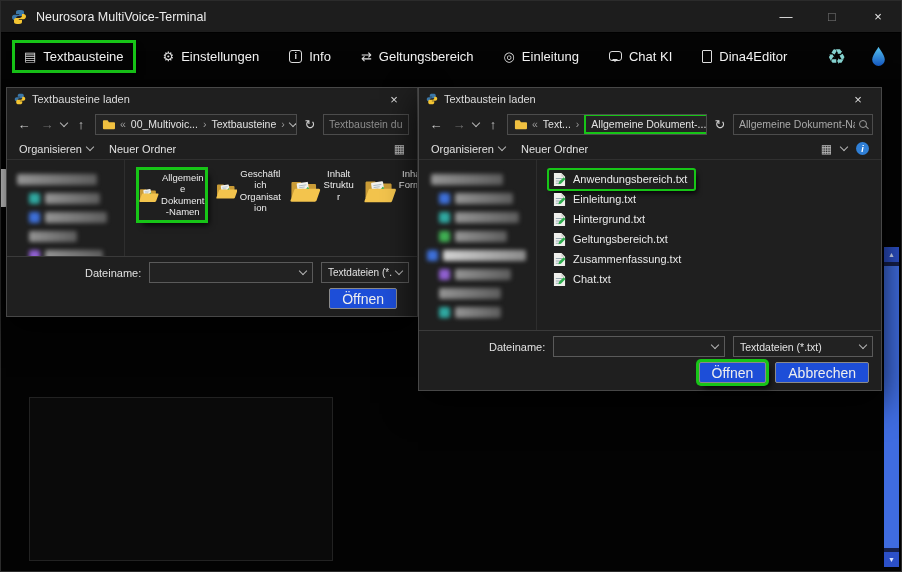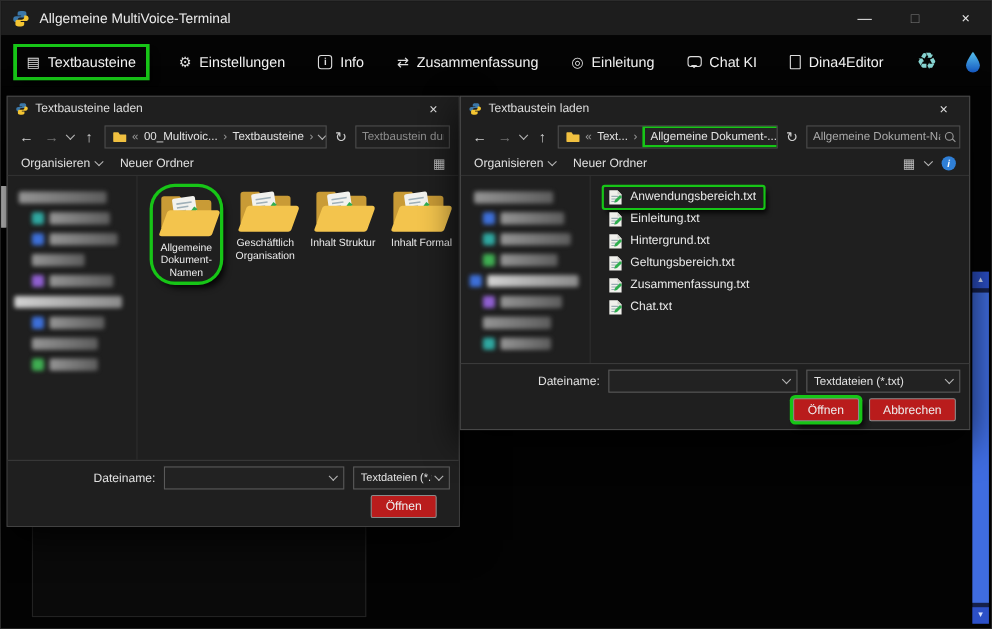--- a/index.html
+++ b/index.html
@@ -30,21 +30,21 @@
   .recycle{color:#86d3d0;font-size:21px;line-height:1;}
 
   
   .workspace{position:absolute;left:0;top:78px;right:0;bottom:0;background:#030303;}
   .ghost-panel{position:absolute;left:28px;top:318px;width:304px;height:164px;border:1px solid #222;background:#0a0a0a;}
   .white-tab{position:absolute;left:0;top:90px;width:7px;height:38px;background:#e3e3e3;border-radius:0 3px 3px 0;}
 
   
   .dialog{position:absolute;background:var(--dlgbg);border:1px solid #474747;color:#e6e6e6;
           display:flex;flex-direction:column;box-shadow:0 12px 32px rgba(0,0,0,.8);}
-  .dialog.left{left:5px;top:8px;width:412px;height:392px;z-index:1;}
+  .dialog.left{left:5px;top:8px;width:412px;height:230px;z-index:1;}
   .dialog.right{left:417px;top:8px;width:464px;height:304px;z-index:3;}
 
   .dlg-title{height:22px;display:flex;align-items:center;gap:6px;padding:0 7px;font-size:11px;color:#dcdcdc;flex:none;}
   .dlg-close{margin-left:auto;align-self:stretch;width:32px;display:flex;align-items:center;justify-content:center;font-size:13px;color:#ddd;}
 
   .dlg-nav{height:28px;display:flex;align-items:center;gap:5px;padding:0 8px;flex:none;}
   .nav-btn{color:#cfcfcf;font-size:13px;width:18px;text-align:center;line-height:1;}
   .nav-btn.dim{color:#6e6e6e;}
   .chev{width:6px;height:6px;border-right:1.5px solid #b5b5b5;border-bottom:1.5px solid #b5b5b5;
         transform:rotate(45deg);display:inline-block;margin-top:-3px;flex:none;}
@@ -73,21 +73,21 @@
             font-style:italic;display:flex;align-items:center;justify-content:center;font-weight:bold;}
 
   .dlg-body{flex:1;display:flex;min-height:0;}
   .tree{width:118px;flex:none;padding:6px 0;overflow:hidden;border-right:1px solid #2e2e2e;}
   .trow{display:flex;align-items:center;gap:5px;margin:8px 10px;filter:blur(2px);}
   .trow .chip{width:11px;height:11px;border-radius:2px;flex:none;}
   .trow .bar{height:11px;border-radius:2px;background:linear-gradient(90deg,#949494,#5c5c5c);}
 
   .files{flex:1;min-width:0;padding:8px 6px;overflow:hidden;}
   .tiles{display:flex;gap:9px;align-items:flex-start;padding-left:6px;}
-  .tile{width:66px;display:flex;flex-direction:column;align-items:flex-end;gap:2px;border-radius:20px;}
+  .tile{width:66px;display:flex;flex-direction:row;align-items:flex-start;gap:2px;}
   .tile.ann{box-shadow:0 0 0 3px var(--ann),4px 5px 6px rgba(0,0,0,.85);margin:2px;padding:2px 0;}
   .flabel{font-size:9.5px;text-align:center;color:#ececec;line-height:1.2;word-break:break-word;}
 
   .flist{display:flex;flex-direction:column;padding-top:1px;justify-content:space-between;}
   .frow{display:flex;align-items:center;height:20px;padding-left:6px;font-size:11px;color:#e9e9e9;}
   .rowbox{display:inline-flex;align-items:center;gap:7px;padding:2px 7px 2px 4px;}
   .rowbox.ann{box-shadow:0 0 0 2px var(--ann),3px 4px 5px rgba(0,0,0,.85);border-radius:1px;}
 
   .dlg-footer{flex:none;border-top:1px solid var(--line);background:#1f1f1f;
               padding:5px 8px 7px;display:flex;flex-direction:column;gap:5px;}
@@ -99,22 +99,22 @@
          padding:0 6px;min-width:0;gap:4px;}
   .combo input{flex:1;min-width:0;background:transparent;border:0;outline:0;color:#ddd;font-size:11px;font-family:inherit;}
   .ftype{flex:none;height:21px;background:#222;border:1px solid #5a5a5a;display:flex;align-items:center;
          padding:0 6px;gap:4px;}
   .dialog.left .ftype{width:88px;font-size:10px;}
   .dialog.right .ftype{width:140px;font-size:10.5px;}
   .ftype .ft-text{flex:1;white-space:nowrap;overflow:hidden;color:#e2e2e2;}
   .f-row2{display:flex;justify-content:flex-end;gap:9px;}
   .dialog.left .f-row2{padding-right:12px;}
   .dialog.right .f-row2{padding-right:4px;}
-  .btn{height:21px;min-width:60px;background:#b91c1c;border:1px solid #8a8a8a;color:#eee;
-       font-size:11px;border-radius:2px;font-family:inherit;padding:0 12px;}
+  .btn{height:21px;min-width:60px;background:#1d4ed8;border:1px solid #8a8a8a;color:#eee;
+       font-size:14px;border-radius:2px;font-family:inherit;padding:0 12px;}
   .btn.ann{box-shadow:0 0 0 3px var(--ann),4px 5px 6px rgba(0,0,0,.85);}
 
   
   .vscroll{position:absolute;right:2px;top:168px;width:15px;height:320px;display:flex;
            flex-direction:column;background:#16204a;}
   .vs-btn{height:15px;flex:none;background:#2c50c8;color:#d9e4ff;font-size:7px;display:flex;
           align-items:center;justify-content:center;}
   .vs-track{flex:1;position:relative;}
   .vs-thumb{position:absolute;left:0;right:0;top:4px;bottom:4px;background:#3f6ce0;}
 </style>
@@ -123,21 +123,21 @@
 
 <div class="stage">
 
   <div class="titlebar">
     <span style="display:inline-flex;">
       <svg width="16" height="16" viewBox="0 0 16 16">
         <path fill="#3b77a8" d="M8 1C6 1 5 1.8 5 3v2h3.2v.8H3.5C2 5.8 1 6.9 1 8.4S2 11 3.5 11H5V9.5C5 8 6 7 7.5 7H11c1.1 0 2-.8 2-2V3c0-1.2-1-2-3-2H8z"></path>
         <path fill="#f4c532" d="M8 15c2 0 3-.8 3-2v-2H7.8v-.8h4.7c1.5 0 2.5-1.1 2.5-2.6S14 5 12.5 5H11v1.5C11 8 10 9 8.5 9H5c-1.1 0-2 .8-2 2v2c0 1.2 1 2 3 2h2z"></path>
       </svg>
     </span>
-    <span>Allgemeine MultiVoice-Terminal</span>
+    <span>Neurosora MultiVoice-Terminal</span>
     <div class="win-controls">
       <span class="win-btn">—</span>
       <span class="win-btn max">□</span>
       <span class="win-btn">×</span>
     </div>
   </div>
 
   <div class="menubar">
     <div class="menu-item ann">
       <span class="mi-glyph">▤</span>
@@ -146,21 +146,21 @@
     <div class="menu-item">
       <span class="mi-glyph">⚙</span>
       <span>Einstellungen</span>
     </div>
     <div class="menu-item">
       <span class="info-sq">i</span>
       <span>Info</span>
     </div>
     <div class="menu-item">
       <span class="mi-glyph">⇄</span>
-      <span>Zusammenfassung</span>
+      <span>Geltungsbereich</span>
     </div>
     <div class="menu-item">
       <span class="mi-glyph">◎</span>
       <span>Einleitung</span>
     </div>
     <div class="menu-item">
       <span class="bubble"></span>
       <span>Chat KI</span>
     </div>
     <div class="menu-item">

